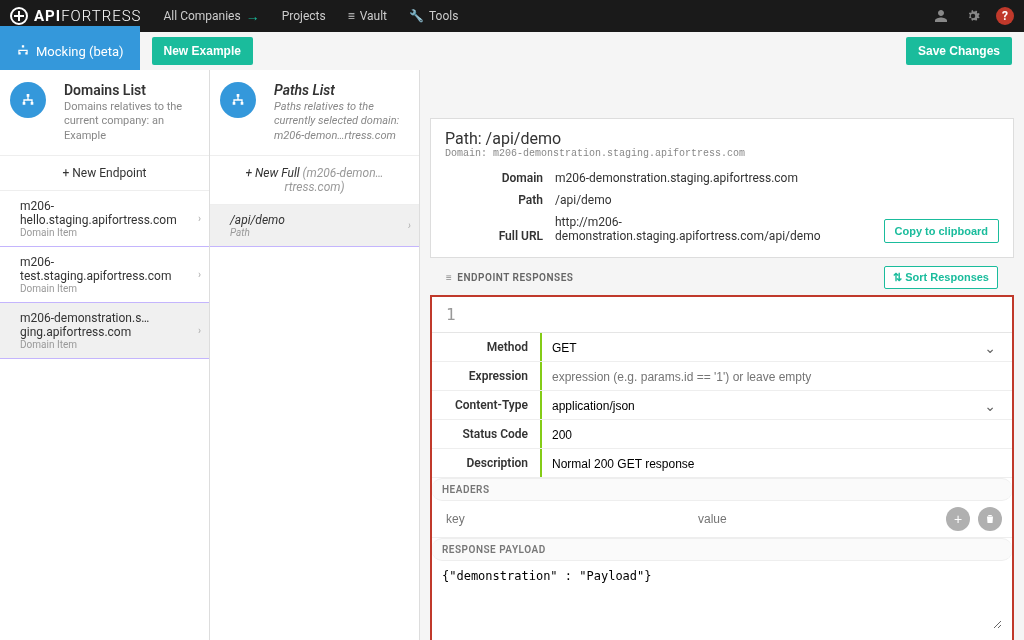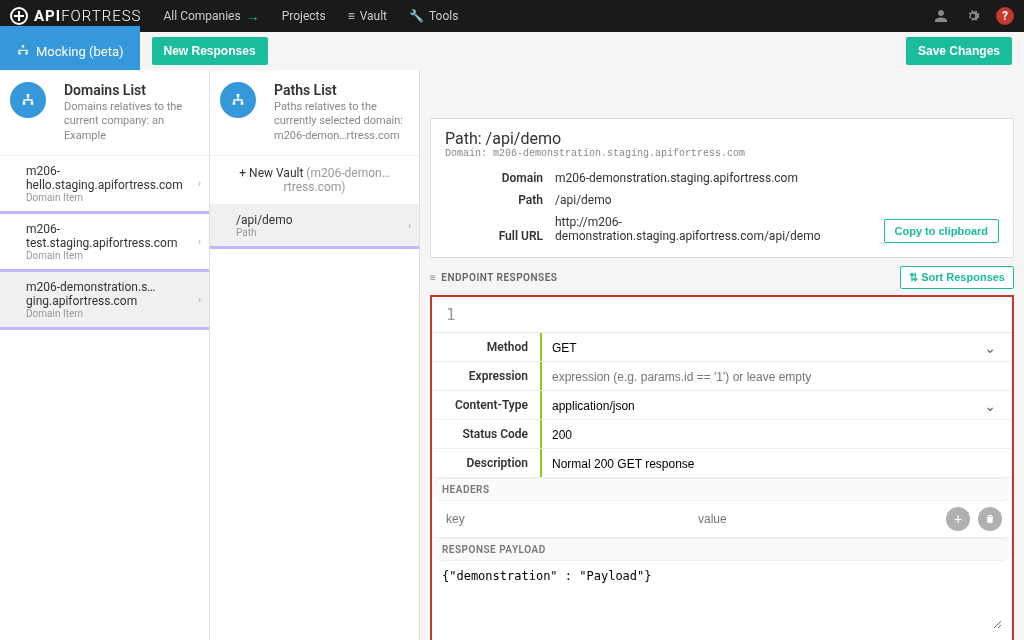--- a/index.html
+++ b/index.html
@@ -20,48 +20,48 @@
   
   .toolbar { height: 38px; display: flex; align-items: center; padding: 0; }
   .mocking-badge { background: #3498db; color: #fff; height: 50px; display: flex; align-items: center; padding: 0 16px; font-size: 13px; gap: 6px; }
   .mocking-badge svg { width: 14px; height: 14px; fill: #fff; }
   .btn-green { background: #1abc9c; color: #fff; border: none; padding: 7px 12px; font-size: 12px; font-weight: 600; cursor: pointer; border-radius: 2px; margin-left: 12px; }
   .btn-green.save { margin-left: auto; margin-right: 12px; }
   
   
   .main { display: flex; height: calc(640px - 70px); }
   .col-left { width: 210px; background: #fff; border-right: 1px solid #ddd; }
-  .col-mid { width: 210px; background: #fff; border-right: 1px solid #ddd; }
+  .col-mid { width: 210px; background: #fff; border-right: 1px solid #ddd; font-style: italic; }
   .col-right { flex: 1; padding: 8px 10px; overflow-y: auto; }
   
   
   .panel-head { display: flex; align-items: flex-start; padding: 12px 10px; border-bottom: 1px solid #eee; gap: 18px; }
   .circle-icon { width: 36px; height: 36px; border-radius: 50%; background: #3498db; display: flex; align-items: center; justify-content: center; flex-shrink: 0; }
   .circle-icon svg { width: 16px; height: 16px; fill: #fff; }
   .panel-head h4 { font-size: 14px; font-weight: 600; color: #333; margin-bottom: 2px; }
   .panel-head p { font-size: 11px; color: #888; line-height: 1.3; }
   
   .new-row { text-align: center; padding: 10px; font-size: 12px; border-bottom: 1px solid #eee; cursor: pointer; }
   .new-row .muted { color: #999; }
   
-  .list-item { padding: 8px 26px; border-bottom: 3px solid #c4b5fd; font-size: 12px; cursor: pointer; position: relative; }
+  .list-item { padding: 8px 20px; border-bottom: 1px solid #c4b5fd; font-size: 12px; cursor: pointer; position: relative; }
   .list-item .sub { font-size: 10px; color: #999; }
   .list-item .chev { position: absolute; right: 8px; top: 50%; transform: translateY(-50%); color: #aaa; font-size: 10px; }
   .list-item.active { background: #f0f0f0; }
   
   
   .path-card { border: 1px solid #ddd; background: #fff; padding: 10px 14px; margin-bottom: 8px; margin-top: 40px; }
   .path-title { font-size: 16px; font-weight: 400; }
   .path-sub { font-size: 10px; color: #888; margin-bottom: 8px; font-family: Liberation Mono, monospace; }
   .kv-row { display: flex; align-items: flex-end; padding: 4px 0; font-size: 12px; }
   .kv-row .k { width: 110px; text-align: right; font-weight: 600; padding-right: 12px; }
   .kv-row .v { flex: 1; }
   .btn-outline { background: #fff; border: 1px solid #1abc9c; color: #1abc9c; padding: 5px 10px; font-size: 11px; border-radius: 2px; cursor: pointer; font-weight: 600; }
   
-  .section-bar { display: flex; align-items: center; justify-content: space-between; margin: 6px 0; }
+  .section-bar { display: flex; align-items: center; justify-content: space-between; margin: 6px 16px; }
   .section-label { font-size: 10px; font-weight: 600; color: #666; letter-spacing: 0.5px; display: flex; align-items: center; gap: 5px; }
   .section-label::before { content: '≡'; color: #888; }
   .btn-sort { background: #fff; border: 1px solid #1abc9c; color: #1abc9c; padding: 4px 8px; font-size: 11px; border-radius: 2px; cursor: pointer; font-weight: 600; }
   
   .resp-card { border: 2px solid #c0392b; background: #fff; margin-bottom: 10px; }
   .resp-num { border-bottom: 1px solid #e5e5e5; padding: 8px 14px; color: #999; font-size: 16px; font-family: monospace; }
   .form-row { display: flex; align-items: center; border-bottom: 1px solid #eee; }
   .form-row label { width: 110px; text-align: right; padding: 7px 12px 7px 4px; font-size: 12px; font-weight: 600; border-right: 2px solid #84cc16; }
   .form-row .ctrl { flex: 1; padding: 5px 10px; }
   .form-row select, .form-row input[type=text] { width: 100%; border: none; outline: none; font-size: 12px; background: transparent; }
@@ -113,38 +113,39 @@
   </div>
 </div>
 
 <div class="toolbar">
   <div class="mocking-badge">
     <svg viewBox="0 0 24 24">
         <path d="M10 2h4v4h-4zM4 14h4v4H4zm12 0h4v4h-4zm-4-4v2H6v2H4v-4h8zm0 0h8v4h-2v-2h-6z"></path>
       </svg>
     <span>Mocking (beta)</span>
   </div>
-  <button class="btn-green">New Responses</button>
+  <button class="btn-green">New Example</button>
   <button class="btn-green save">Save Changes</button>
 </div>
 
 <div class="main">
 
   <div class="col-left">
     <div class="panel-head">
       <div class="circle-icon">
         <svg viewBox="0 0 24 24">
             <path d="M10 3h4v4h-4zM4 15h4v4H4zm12 0h4v4h-4zM11 7v4H5v4h2v-2h10v2h2v-4h-6V7z"></path>
           </svg>
       </div>
       <div>
         <h4>Domains List</h4>
         <p>Domains relatives to the current company: an Example</p>
       </div>
     </div>
+    <div class="new-row">+ New Endpoint</div>
     <div class="list-item">
       <div>m206-hello.staging.apifortress.com</div>
       <div class="sub">Domain Item</div>
       <span class="chev">›</span>
     </div>
     <div class="list-item">
       <div>m206-test.staging.apifortress.com</div>
       <div class="sub">Domain Item</div>
       <span class="chev">›</span>
     </div>
@@ -161,21 +162,21 @@
         <svg viewBox="0 0 24 24">
             <path d="M10 3h4v4h-4zM4 15h4v4H4zm12 0h4v4h-4zM11 7v4H5v4h2v-2h10v2h2v-4h-6V7z"></path>
           </svg>
       </div>
       <div>
         <h4>Paths List</h4>
         <p>Paths relatives to the currently selected domain: m206-demon…rtress.com</p>
       </div>
     </div>
     <div class="new-row">
-      <span>+ New Vault</span>
+      <span>+ New Full</span>
       <span class="muted">(m206-demon…rtress.com)</span>
     </div>
     <div class="list-item active">
       <div>/api/demo</div>
       <div class="sub">Path</div>
       <span class="chev">›</span>
     </div>
   </div>
 
   <div class="col-right">

